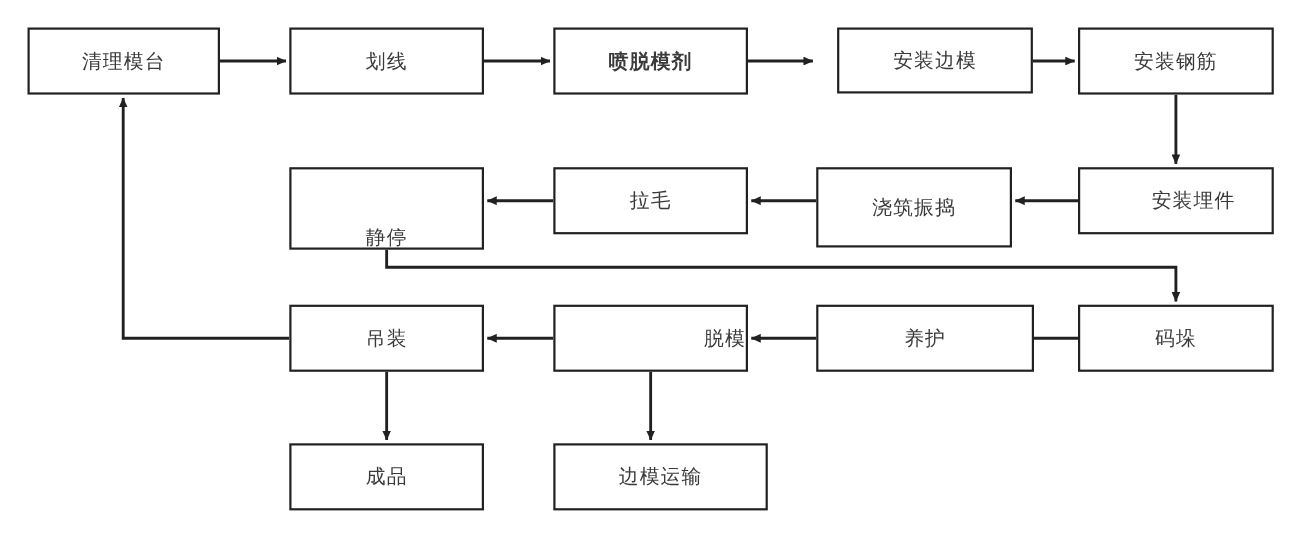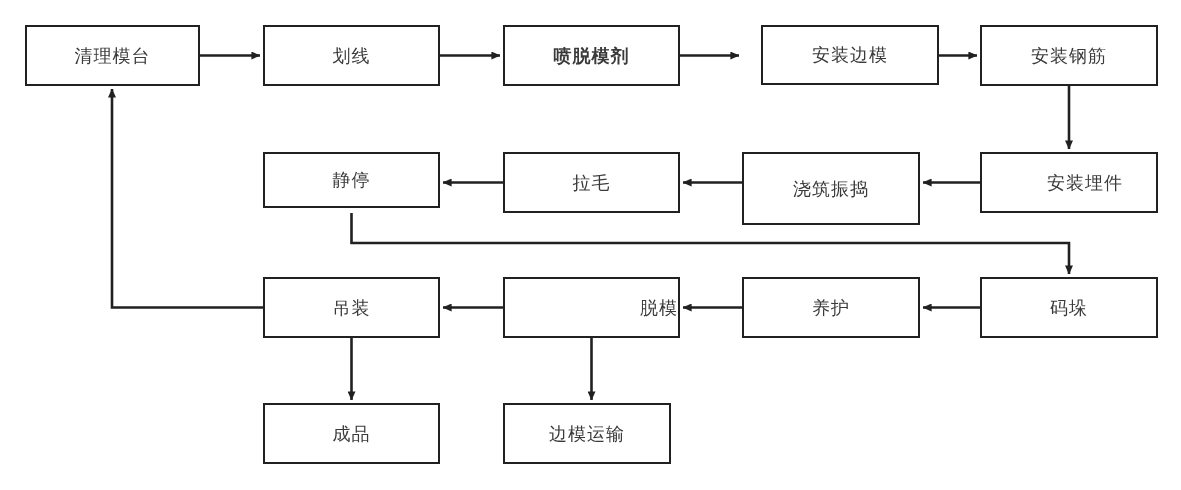--- a/index.html
+++ b/index.html
@@ -108,41 +108,41 @@
   </div>
 
   <div class="node" style="left:742px; top:152px; width:178px; height:73px;">
     <span class="node-label">浇筑振捣</span>
   </div>
 
   <div class="node" style="left:503px; top:152px; width:177px; height:61px;">
     <span class="node-label">拉毛</span>
   </div>
 
-  <div class="node" style="left:263px; top:152px; width:177px; height:56px;">
+  <div class="node" style="left:263px; top:152px; width:177px; height:75px;align-items:flex-end;">
     <span class="node-label">静停</span>
   </div>
 
   <div class="node" style="left:980px; top:277px; width:178px; height:61px;">
     <span class="node-label">码垛</span>
   </div>
 
-  <div class="node" style="left:742px; top:277px; width:178px; height:61px;">
+  <div class="node" style="left:742px; top:277px; width:198px; height:61px;">
     <span class="node-label">养护</span>
   </div>
 
   <div class="node" style="left:503px; top:277px; width:177px; height:61px;justify-content:flex-end;">
     <span class="node-label">脱模</span>
   </div>
 
   <div class="node" style="left:263px; top:277px; width:177px; height:61px;">
     <span class="node-label">吊装</span>
   </div>
 
   <div class="node" style="left:263px; top:403px; width:177px; height:61px;">
     <span class="node-label">成品</span>
   </div>
 
-  <div class="node" style="left:503px; top:403px; width:168px; height:61px;">
+  <div class="node" style="left:503px; top:403px; width:195px; height:61px;">
     <span class="node-label">边模运输</span>
   </div>
 
 </div>
 
 </body></html>

